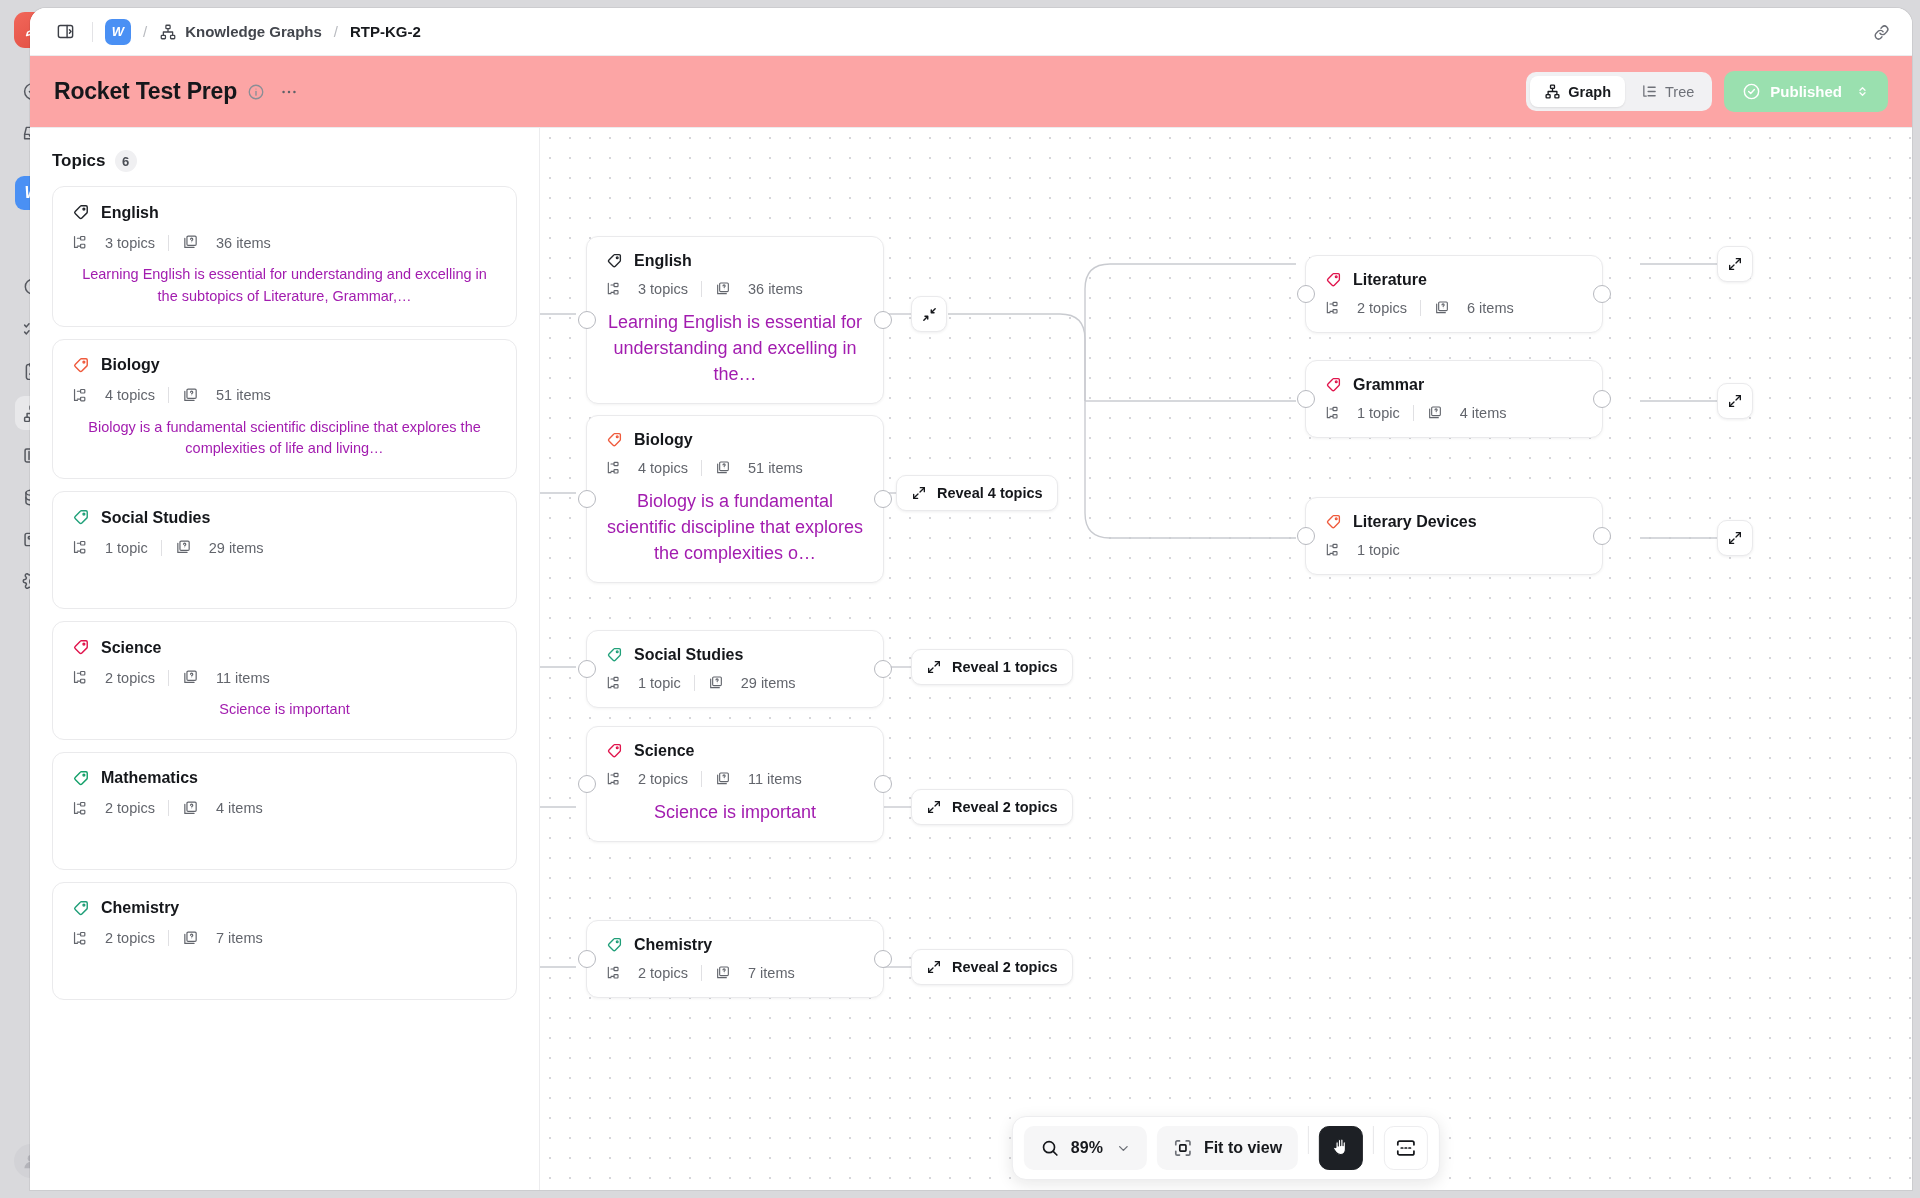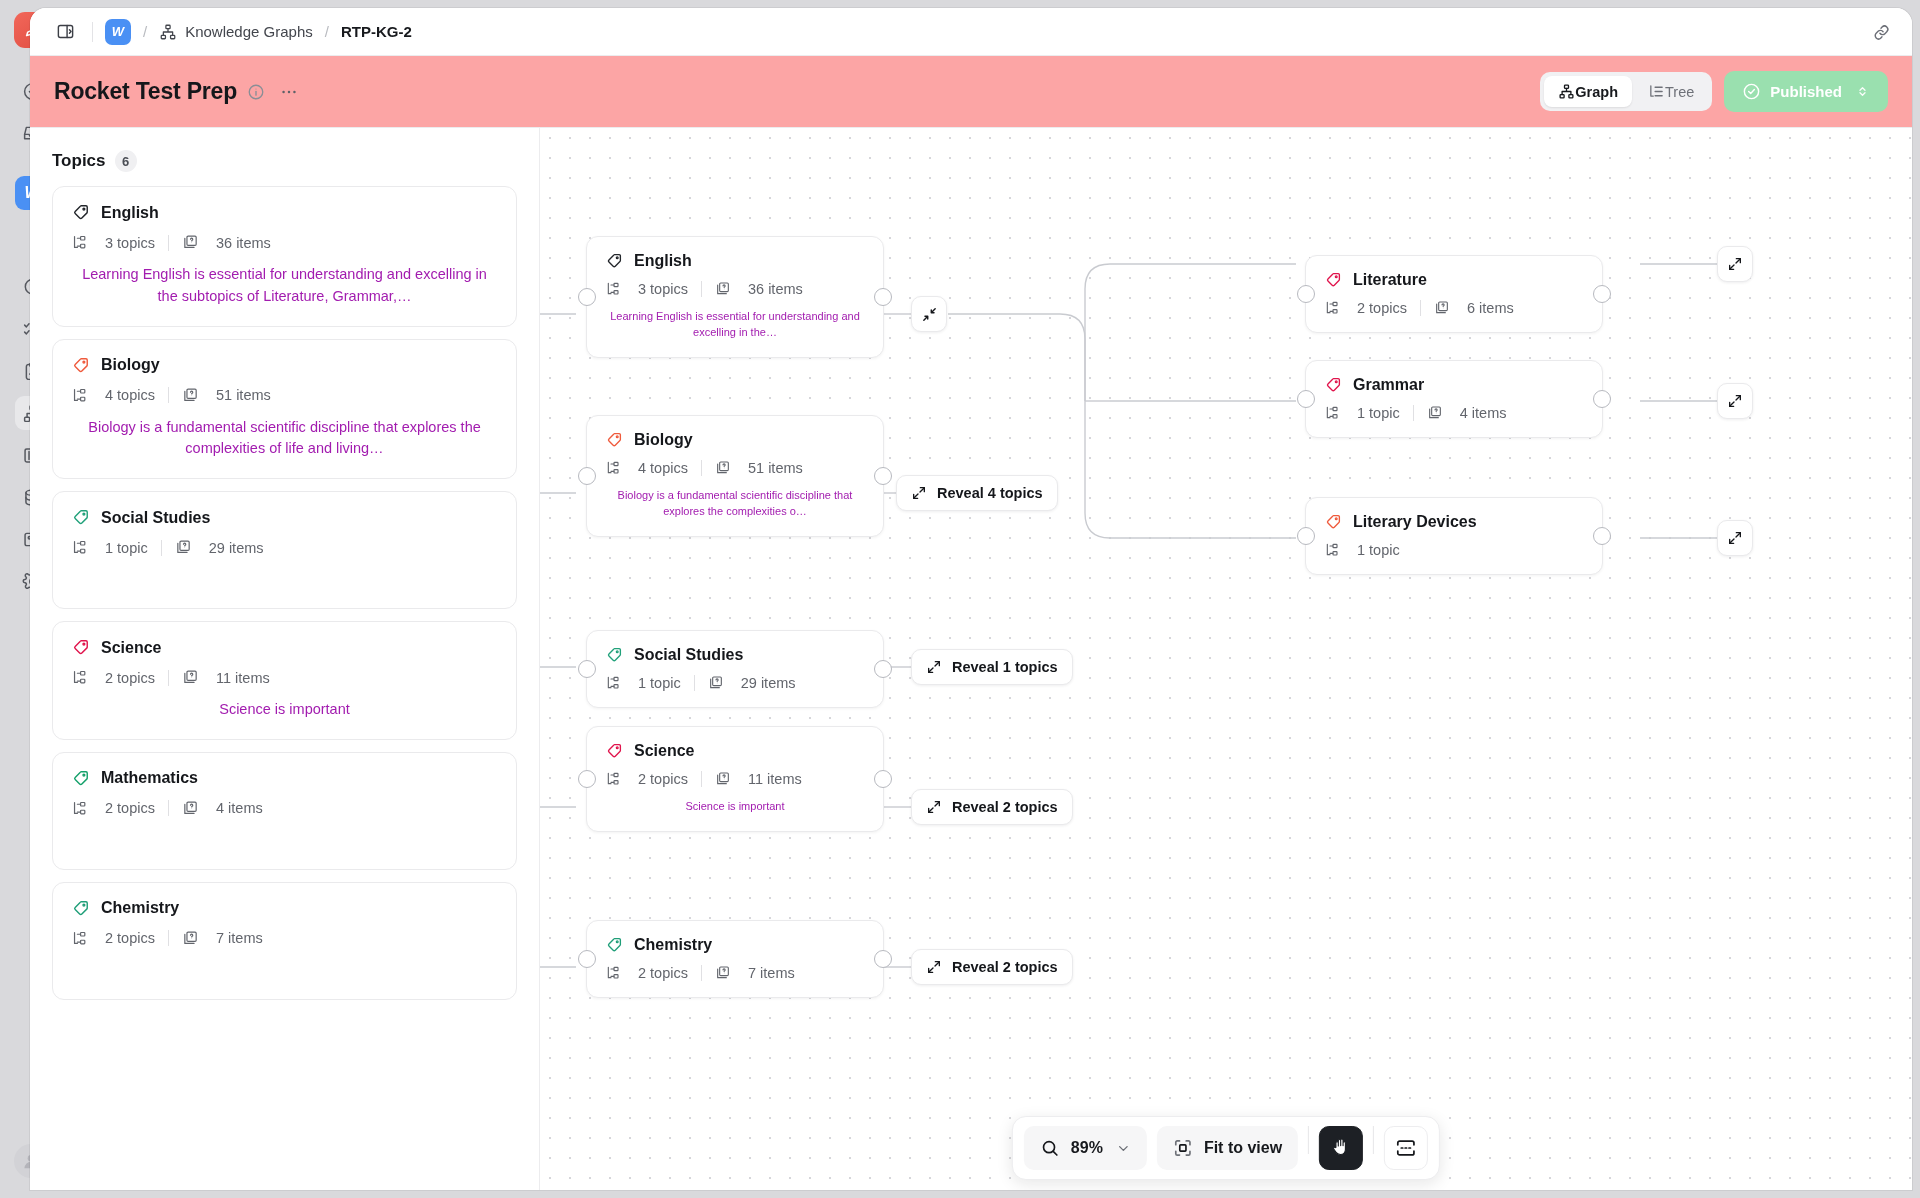--- a/index.html
+++ b/index.html
@@ -81,41 +81,41 @@
   }
   .tb-sep { width: 1px; height: 20px; background: #e3e3e6; margin: 0 12px; }
   .wbadge {
     width: 26px; height: 26px; border-radius: 7px; background: #4a90f4;
     color: #fff; font-weight: 700; font-style: italic; font-size: 13px;
     display: flex; align-items: center; justify-content: center;
   }
   .crumb-slash { color: #b9bbc0; font-size: 15px; margin: 0 12px; }
   .crumb {
     display: flex; align-items: center; gap: 8px;
-    font-size: 15px; color: #43464d; font-weight: 400;
+    font-size: 15px; color: #43464d; font-weight: 700;
   }
   .crumb.current { color: #17191d; font-weight: 600; }
   .link-btn { position: absolute; right: 16px; top: 9px; color: #6c6f77; }
 
   
   .header {
     height: 72px; display: flex; align-items: center;
     padding: 0 24px 0 24px; border-bottom: 1px solid #ececee;
     background:#fca5a5;
   }
   .page-title { font-size: 23px; font-weight: 700; color: #15171b; letter-spacing: -.2px; }
   .hdr-icon { color: #8b8e96; margin-left: 10px; display: flex; }
   .dots { color: #5e6168; margin-left: 14px; font-size: 20px; letter-spacing: 1px; line-height: 10px; display:flex; align-items:center;}
   .hdr-right { margin-left: auto; display: flex; align-items: center; gap: 12px; }
   .seg {
     display: flex; align-items: center; gap: 2px;
     background: #f1f1f3; border-radius: 10px; padding: 4px;
   }
   .seg-btn {
-    display: flex; align-items: center; 
+    display: flex; align-items: center; gap: 7px;
     padding: 7px 14px; border-radius: 8px;
     font-size: 14.5px; color: #6e7178; font-weight: 500;
     border: none; background: transparent;
   }
   .seg-btn.active { background: #fff; color: #17191d; font-weight: 600; box-shadow: 0 1px 2px rgba(0,0,0,.09); }
   .publish-btn {
     display: flex; align-items: center; gap: 9px;
     background: #9ae0af; color: #ffffff;
     border: none; border-radius: 10px;
     padding: 11px 18px; font-size: 15px; font-weight: 600;
@@ -160,21 +160,21 @@
     overflow: hidden;
   }
   .edges { position: absolute; inset: 0; }
   .node {
     position: absolute; background: #fff;
     border: 1px solid #eaeaec; border-radius: 12px;
     box-shadow: 0 1px 3px rgba(16,18,22,.05);
     padding: 15px 18px 16px 18px;
   }
   .node .tc-meta { margin-top: 11px; }
-  .node .tc-desc { margin-top: 12px; font-size: 11px; line-height: 1.45; }
+  .node .tc-desc { margin-top: 12px; font-size: 18px; line-height: 1.45; }
   .handle {
     position: absolute; width: 18px; height: 18px; border-radius: 50%;
     background: #fff; border: 1.4px solid #b7b9bf; top: 50%;
     margin-top: -9px; z-index: 4;
   }
   .handle.left { left: -9px; }
   .handle.right { right: -9px; }
 
   .ctl-btn {
     position: absolute; display: flex; align-items: center; gap: 10px;

